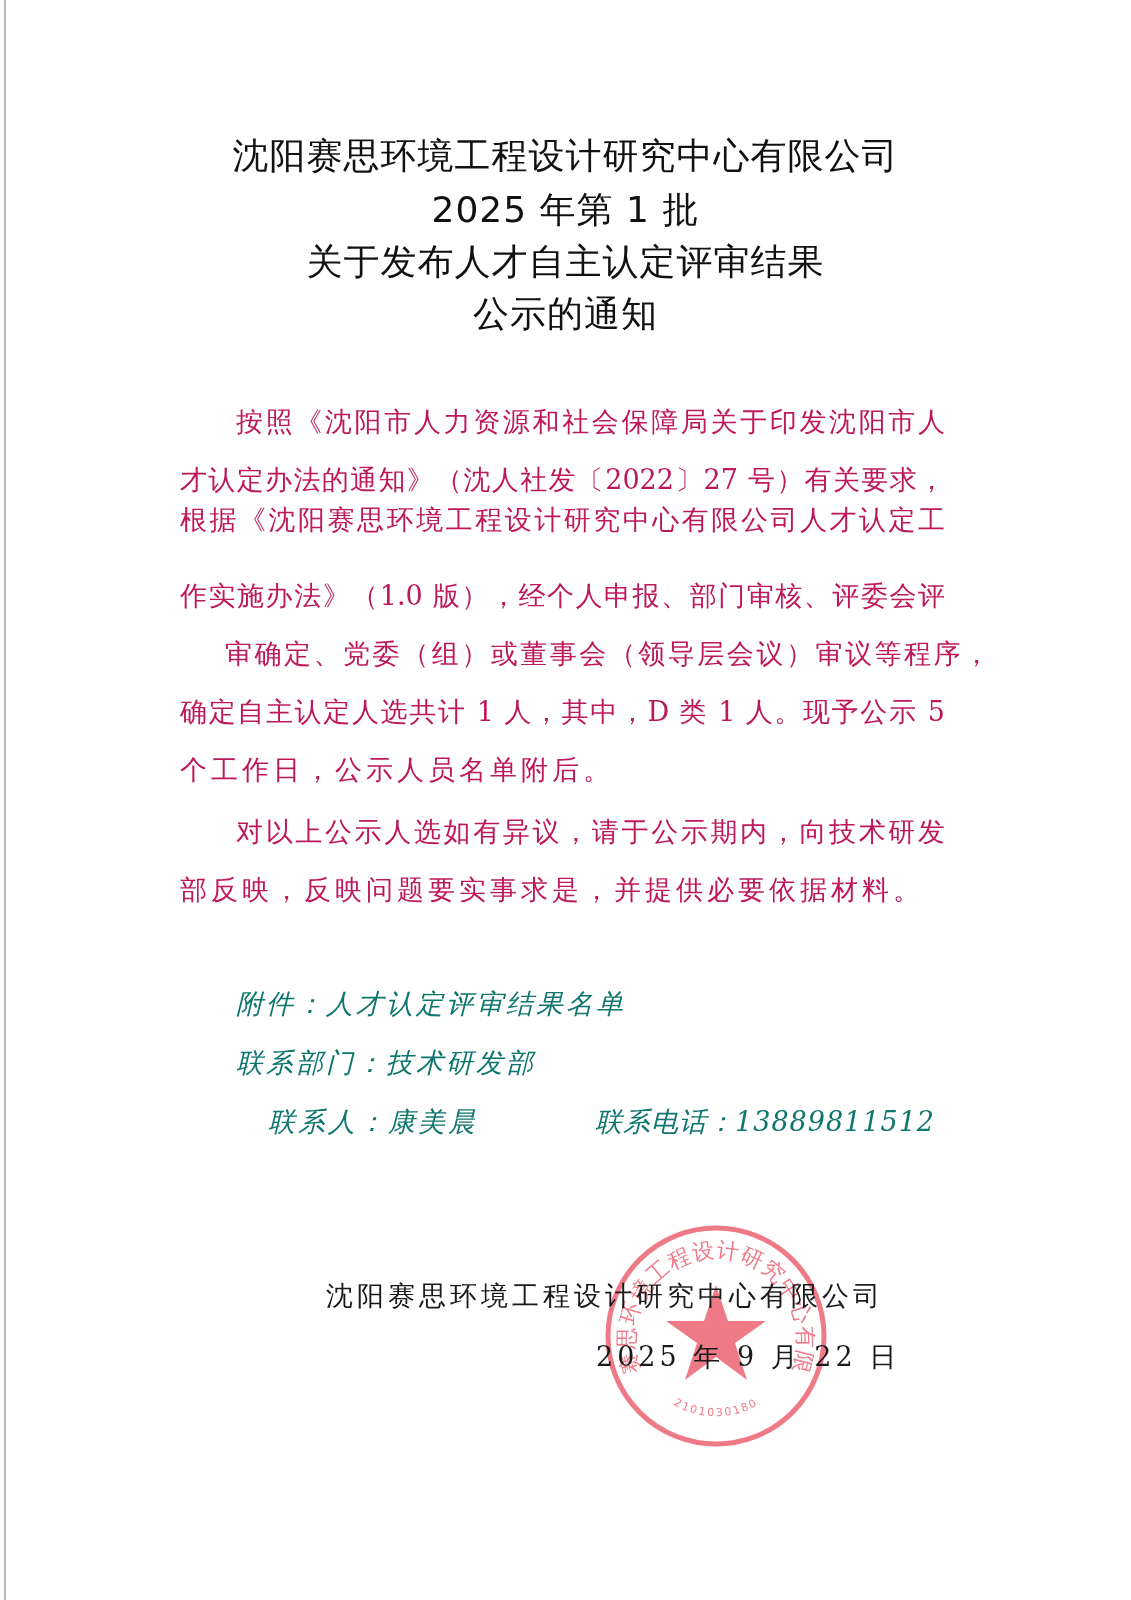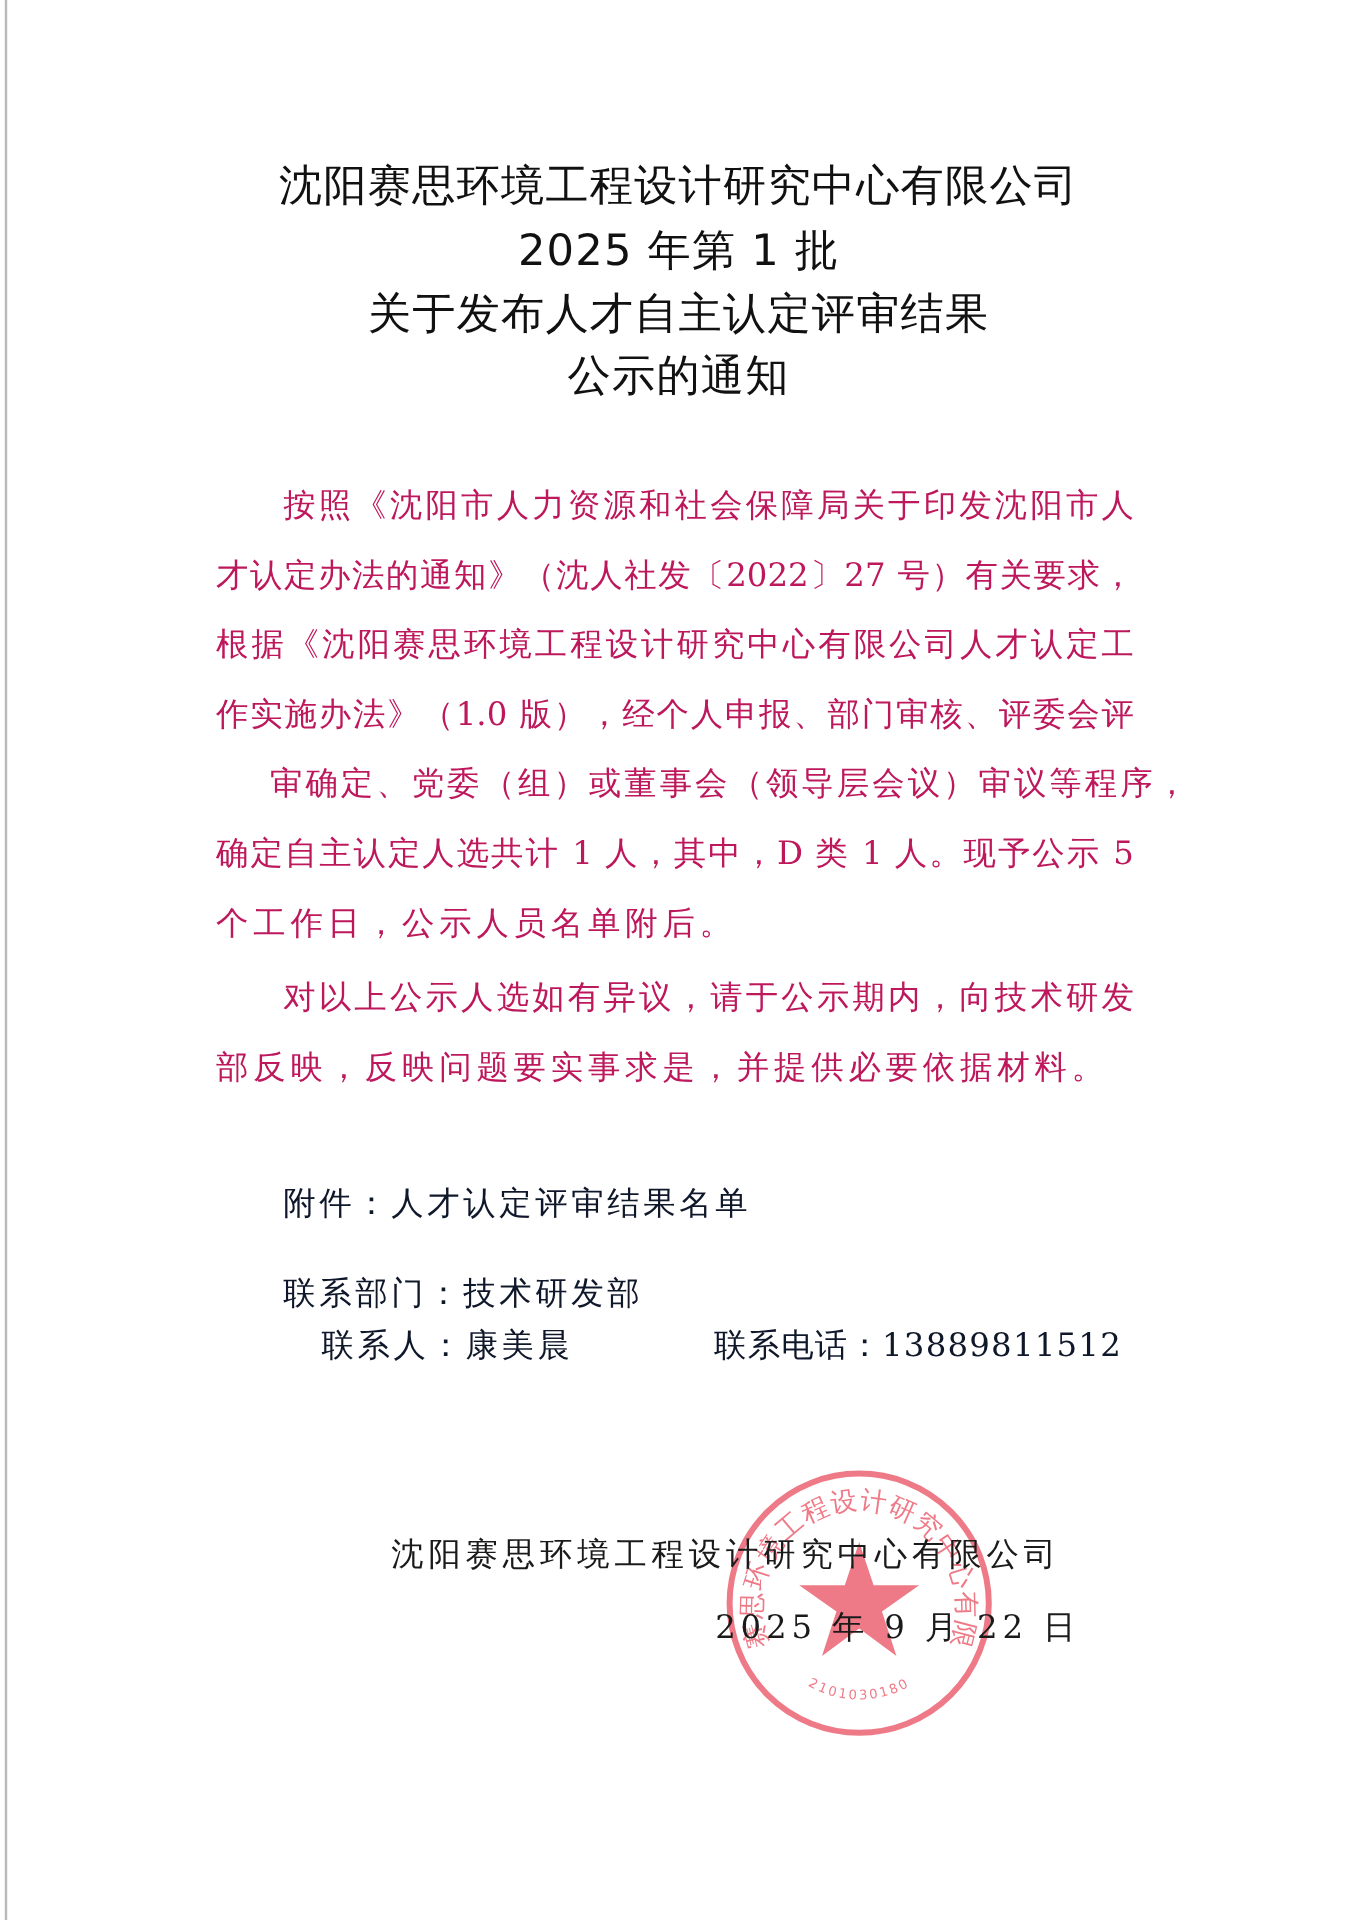--- a/index.html
+++ b/index.html
@@ -23,22 +23,22 @@
       font-family: "DejaVu Serif", "Liberation Serif", serif;
       font-size: 27px; line-height: 34px; color: #be185d;
       white-space: nowrap;
       text-align: justify; text-align-last: justify;
     }
     .line.indent { left: 236px; width: 709px; }
     .line.short { text-align: right; text-align-last: left; letter-spacing: 4px; }
     .meta {
       position: absolute; left: 236px;
       font-family: "DejaVu Serif", "Liberation Serif", serif;
-      font-size: 27px; line-height: 34px; color: #0f172a;
-      letter-spacing: 3px; white-space: nowrap;
+      font-size: 27px; line-height: 34px; color: #0f766e;
+      letter-spacing: 3px; white-space: nowrap; font-style: italic;
     }
     .meta.right { left: auto; right: 196px; letter-spacing: 1px; }
     .sign {
       position: absolute;
       font-family: "DejaVu Serif", "Liberation Serif", serif;
       font-size: 27px; line-height: 34px; color: #1a1a1a;
       letter-spacing: 4px; white-space: nowrap; z-index: 2;
     }
     .seal {
       position: absolute; left: 603px; top: 1223px; width: 226px; height: 226px;
@@ -50,31 +50,31 @@
 
 <div class="scan-edge"></div>
 
 <div class="title" style="top:136px;">沈阳赛思环境工程设计研究中心有限公司</div>
 <div class="title" style="top:190px;">2025 年第 1 批</div>
 <div class="title" style="top:242px;">关于发布人才自主认定评审结果</div>
 <div class="title" style="top:294px;">公示的通知</div>
 
 <div class="line indent" style="top:405px;">按照《沈阳市人力资源和社会保障局关于印发沈阳市人</div>
 <div class="line" style="top:463px;">才认定办法的通知》（沈人社发〔2022〕27 号）有关要求，</div>
-<div class="line" style="top:521px;">根据《沈阳赛思环境工程设计研究中心有限公司人才认定工</div>
+<div class="line" style="top:503px;">根据《沈阳赛思环境工程设计研究中心有限公司人才认定工</div>
 <div class="line" style="top:579px;">作实施办法》（1.0 版），经个人申报、部门审核、评委会评</div>
 <div class="line" style="top:637px;margin-left:45px;">审确定、党委（组）或董事会（领导层会议）审议等程序，</div>
 <div class="line" style="top:695px;">确定自主认定人选共计 1 人，其中，D 类 1 人。现予公示 5</div>
 <div class="line short" style="top:753px;">个工作日，公示人员名单附后。</div>
 
 <div class="line indent" style="top:815px;">对以上公示人选如有异议，请于公示期内，向技术研发</div>
 <div class="line short" style="top:873px;">部反映，反映问题要实事求是，并提供必要依据材料。</div>
 
 <div class="meta" style="top:987px;">附件：人才认定评审结果名单</div>
-<div class="meta" style="top:1046px;margin-top:16px;">联系部门：技术研发部</div>
+<div class="meta" style="top:1046px;">联系部门：技术研发部</div>
 <div class="meta" style="top:1105px;margin-left:32px;">联系人：康美晨</div>
 <div class="meta right" style="top:1105px;">联系电话：13889811512</div>
 
 <svg class="seal" viewBox="0 0 226 226">
   <defs>
     <path id="sealArc" d="M 38 150 A 82 82 0 1 1 188 150"></path>
     <path id="numArc" d="M 55 170 A 84 84 0 0 0 171 170"></path>
   </defs>
   <circle cx="113" cy="113" r="108" fill="none" stroke="#e8485a" stroke-width="5"></circle>
   <text font-size="22" fill="#e8485a" font-family="DejaVu Sans, sans-serif" letter-spacing="1">

